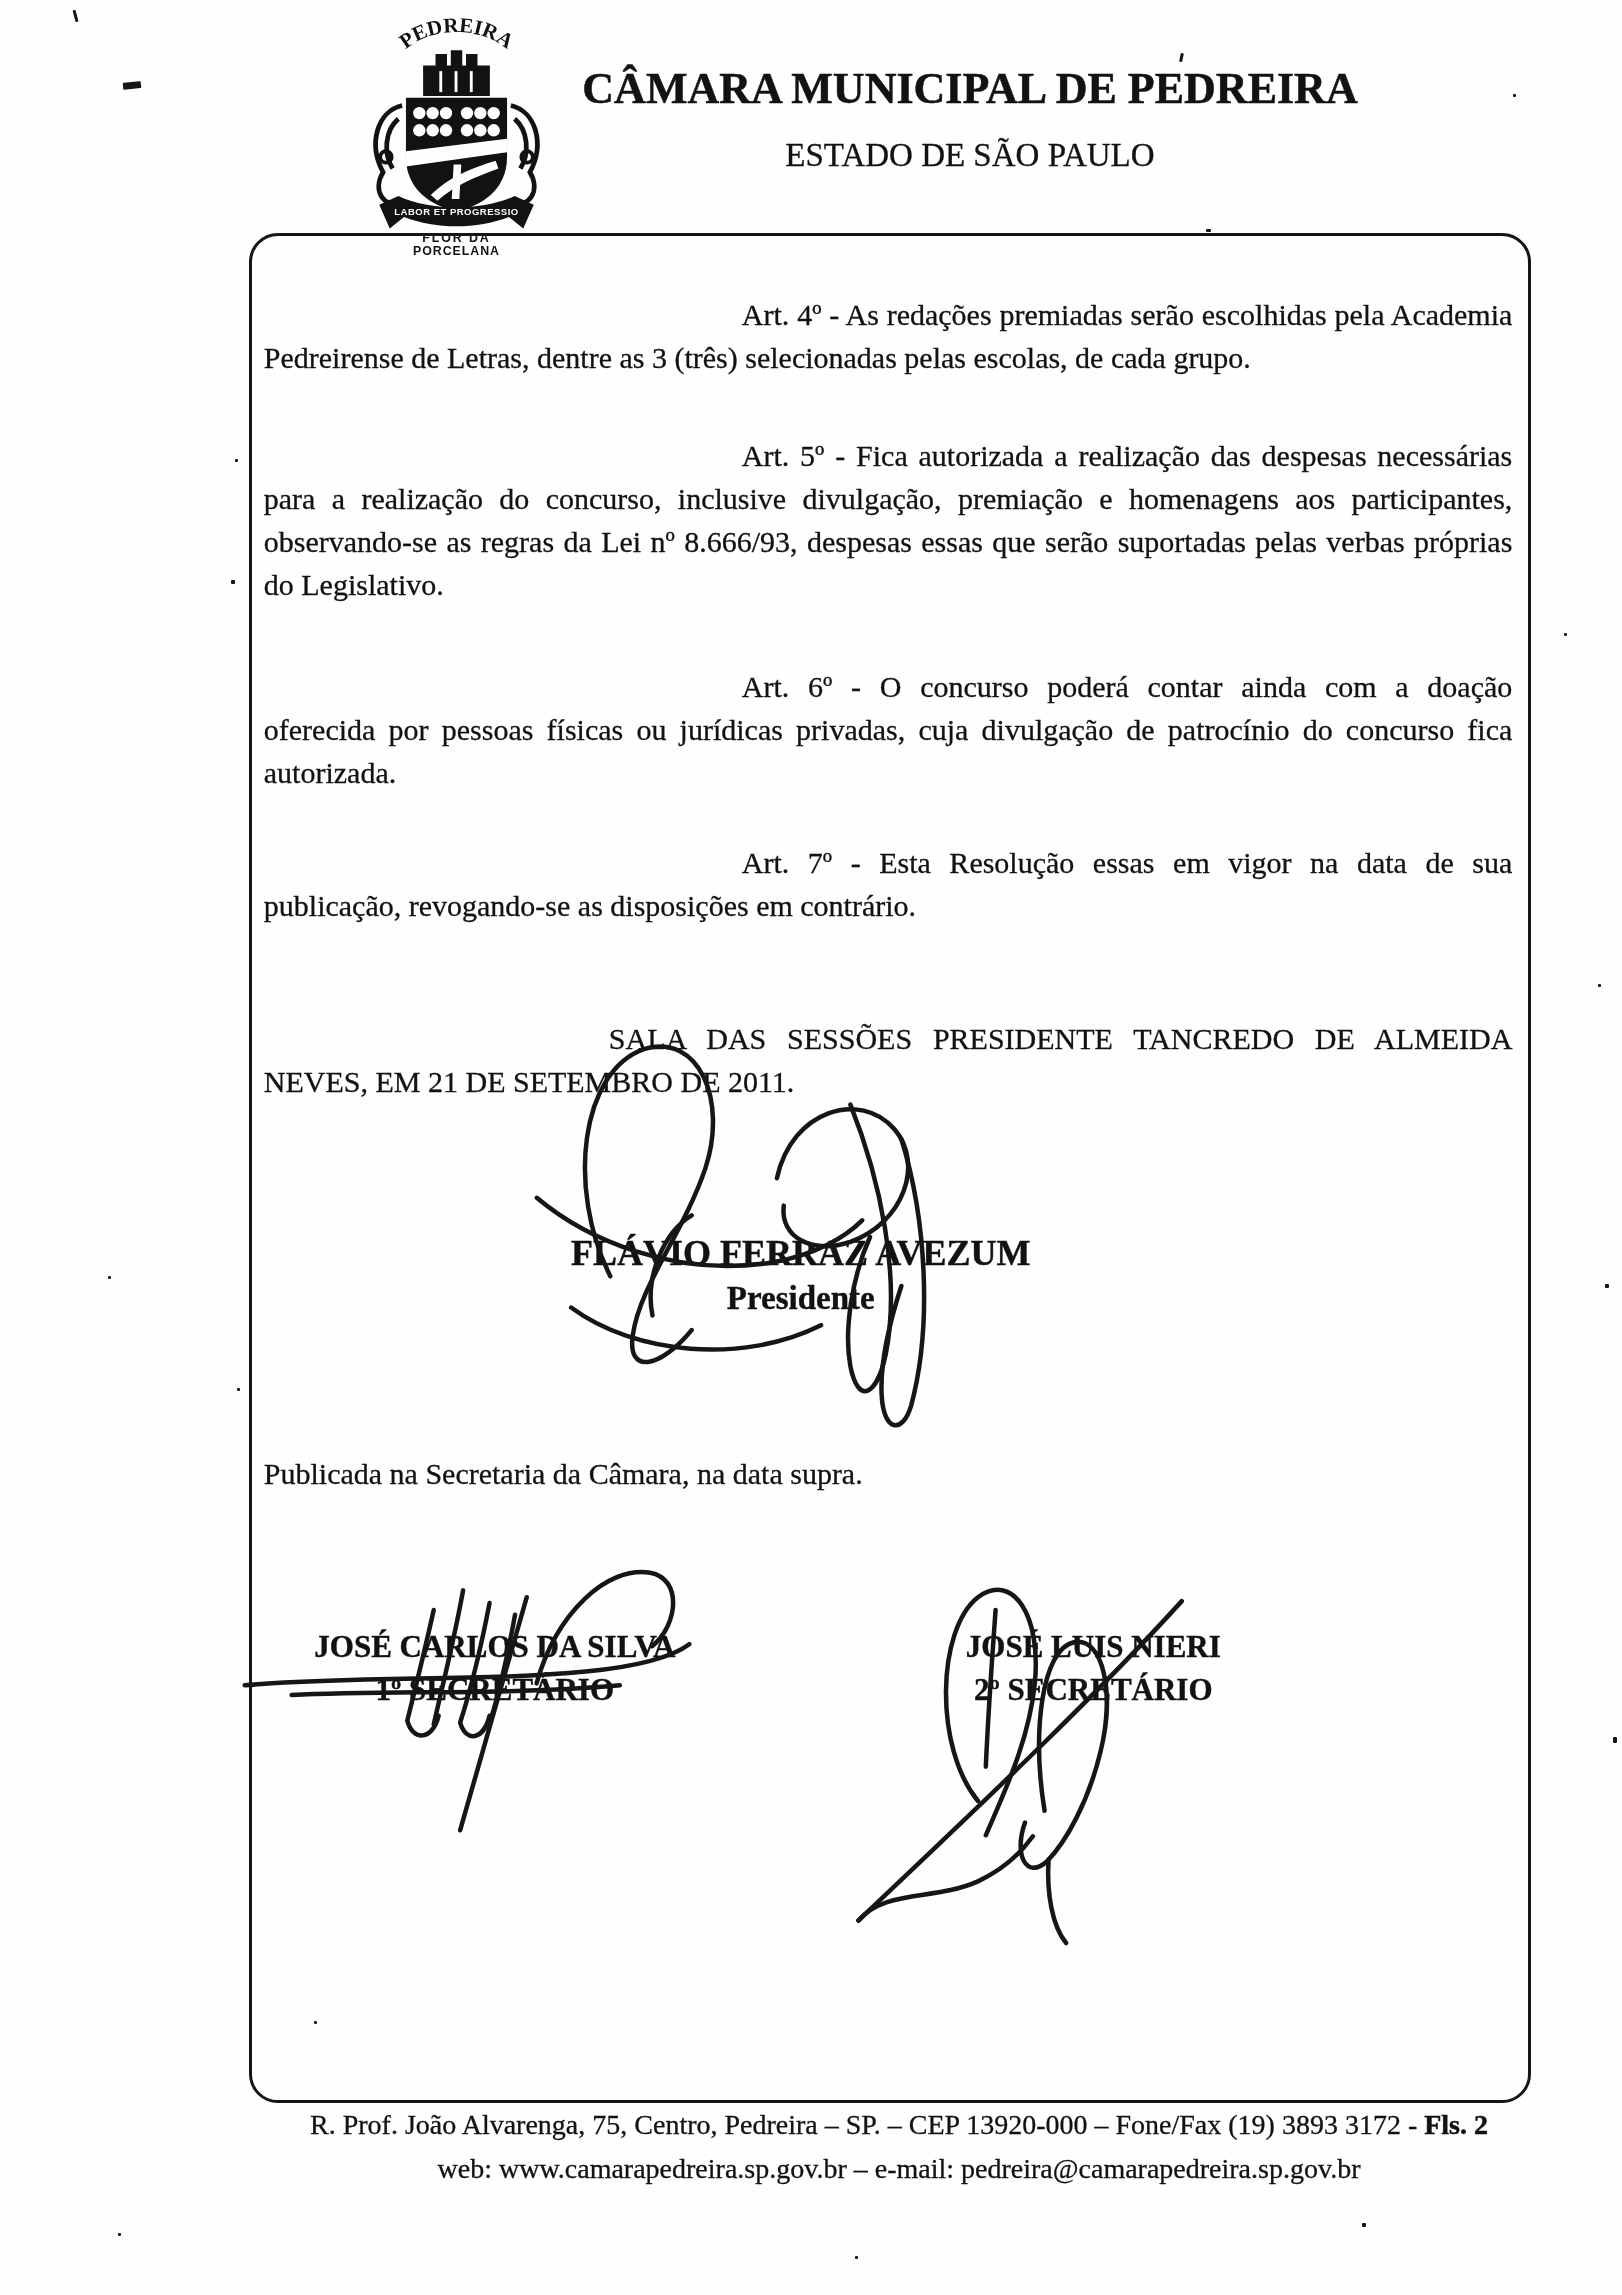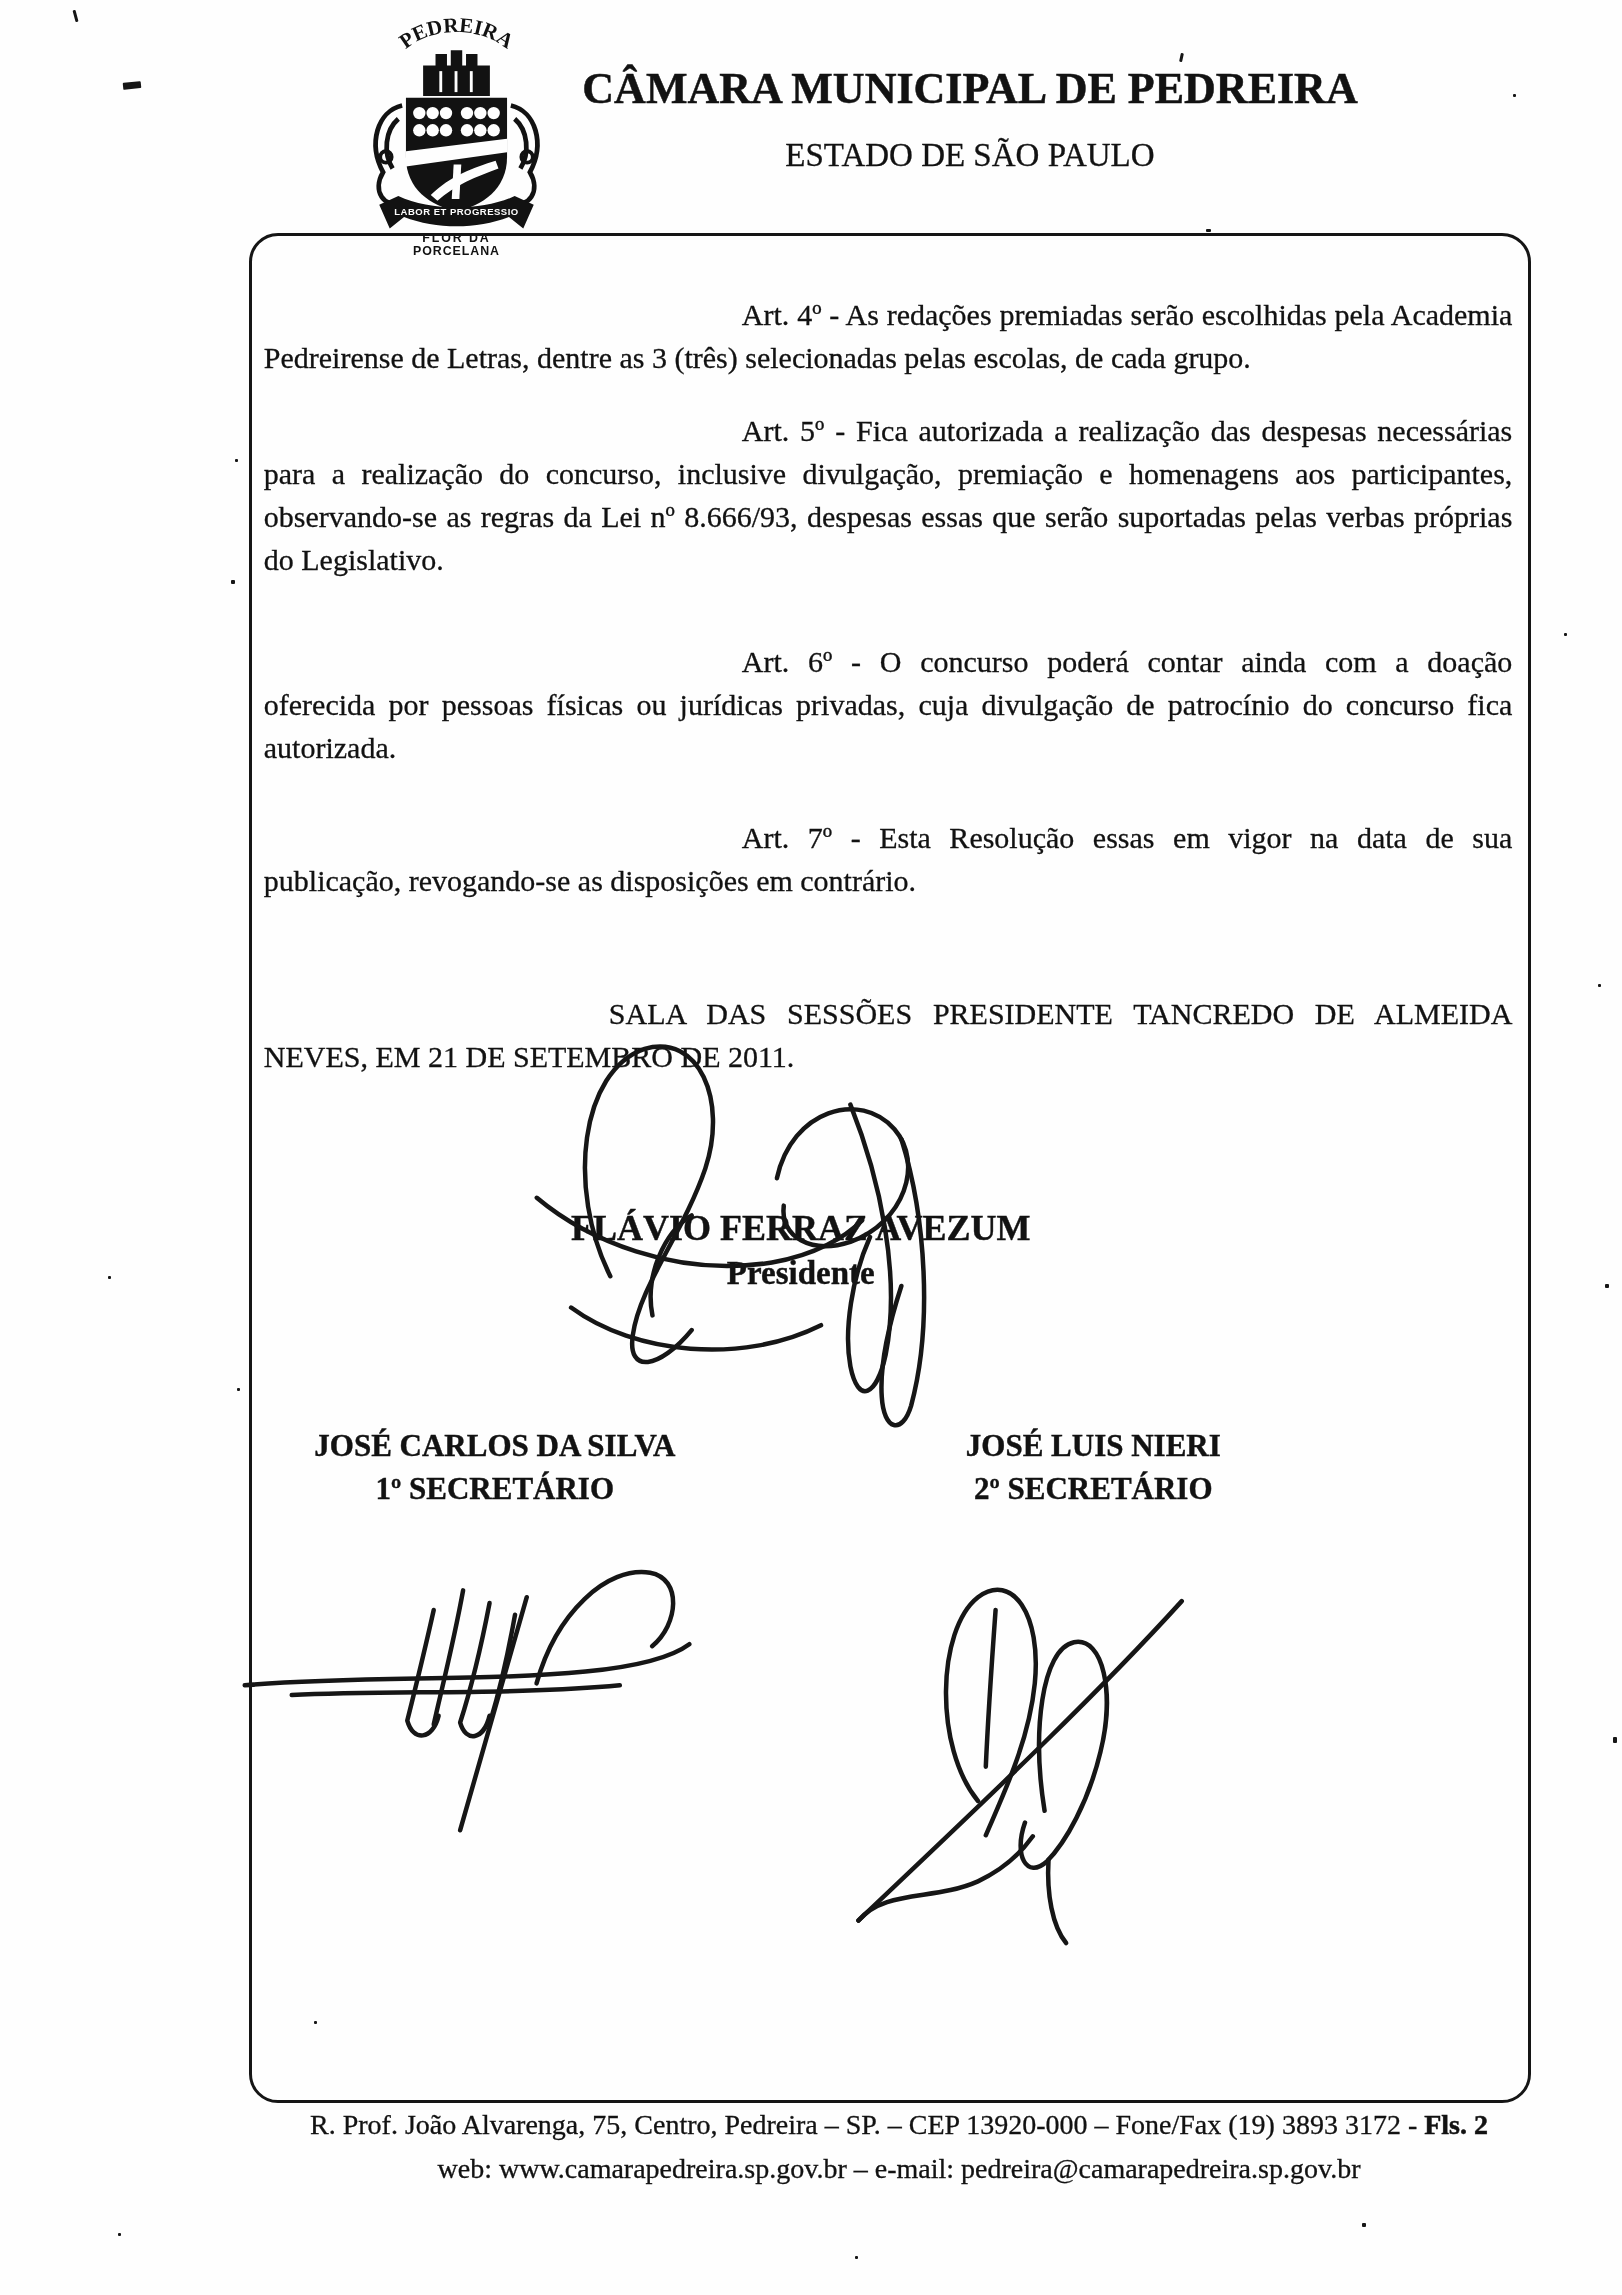--- a/index.html
+++ b/index.html
@@ -32,21 +32,21 @@
     border-radius:29px;
     padding:57px 15.7px 0 11.8px;
   }
   .para{
     margin:0;
     font-size:30px;line-height:43px;
     text-align:justify;
     -webkit-text-stroke:0.3px #121212;
   }
   .indent-art{text-indent:478px;}
-  .p1{margin-bottom:30px;}
+  .p1{margin-bottom:55px;}
   .p2{margin-bottom:59px;}
   .p3{margin-bottom:47px;}
   .p4{margin-bottom:90px;}
   .closing{text-indent:345px;}
   .pres-block{
     margin:127px 0 0 194px;width:686px;text-align:center;
   }
   .pres-name{
     font-size:36px;font-weight:bold;line-height:47px;
     -webkit-text-stroke:0.4px #121212;
@@ -147,20 +147,21 @@
     <p class="para indent-art p2">Art. 5º - Fica autorizada a realização das despesas necessárias para a realização do concurso, inclusive divulgação, premiação e homenagens aos participantes, observando-se as regras da Lei nº 8.666/93, despesas essas que serão suportadas pelas verbas próprias do Legislativo.</p>
     <p class="para indent-art p3">Art. 6º - O concurso poderá contar ainda com a doação oferecida por pessoas físicas ou jurídicas privadas, cuja divulgação de patrocínio do concurso fica autorizada.</p>
     <p class="para indent-art p4">Art. 7º - Esta Resolução essas em vigor na data de sua publicação, revogando-se as disposições em contrário.</p>
     <p class="para closing">SALA DAS SESSÕES PRESIDENTE TANCREDO DE ALMEIDA NEVES, EM 21 DE SETEMBRO DE 2011.</p>
 
     <div class="pres-block">
       <div class="pres-name">FLÁVIO FERRAZ AVEZUM</div>
       <div class="pres-role">Presidente</div>
     </div>
 
+    <p class="pub-note">Publicada na Secretaria da Câmara, na data supra.</p>
 
     <div class="secretaries">
       <div class="sec-col first">
         <div class="sec-name">JOSÉ CARLOS DA SILVA</div>
         <div class="sec-role">1º SECRETÁRIO</div>
       </div>
       <div class="sec-col second">
         <div class="sec-name">JOSÉ LUIS NIERI</div>
         <div class="sec-role">2º SECRETÁRIO</div>
       </div>

